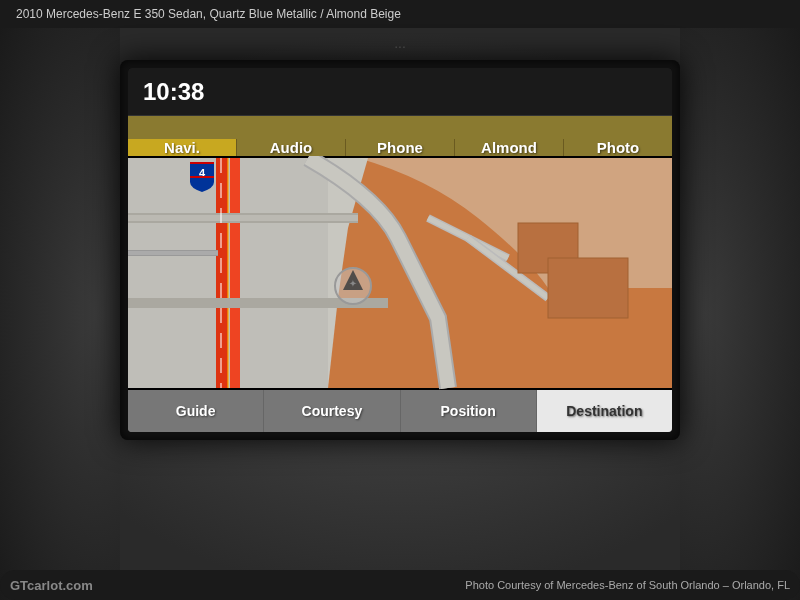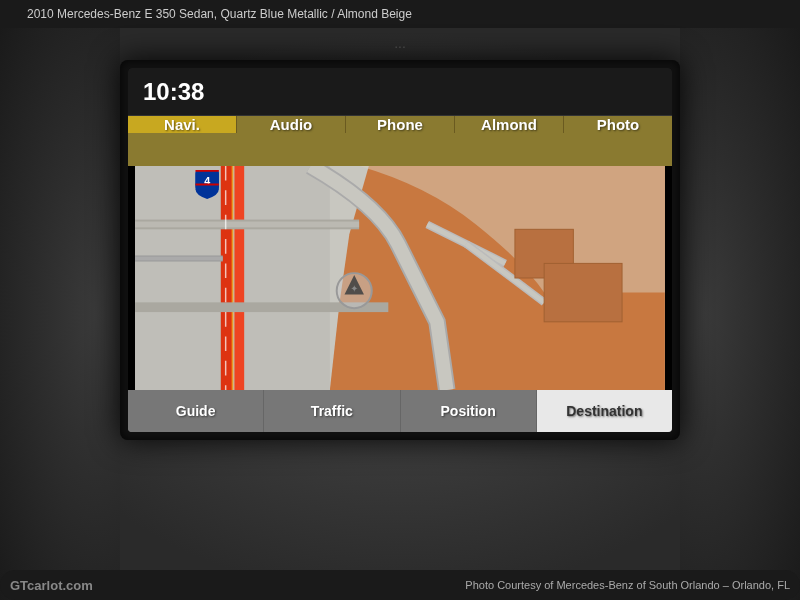--- a/index.html
+++ b/index.html
@@ -15,21 +15,21 @@
     
     .top-bar {
       position: absolute;
       top: 0;
       left: 0;
       width: 800px;
       height: 28px;
       background: #1a1a1a;
       display: flex;
       align-items: center;
-      padding: 0 27px;
+      padding: 0 16px;
     }
     .top-title {
       color: #ccc;
       font-size: 12px;
     }
 
     
     .dashboard {
       position: absolute;
       top: 28px;
@@ -74,24 +74,24 @@
     }
     .clock {
       color: #fff;
       font-size: 24px;
       font-weight: bold;
       font-family: Arial, sans-serif;
     }
 
     
     .nav-tabs {
-      height: 50px;
+      height: 40px;
       background: #8a7a30;
       display: flex;
-      align-items: flex-start;
+      align-items: flex-end;
     }
     .nav-tab {
       flex: 1;
       display: flex;
       align-items: center;
       justify-content: center;
       color: #fff;
       font-size: 15px;
       font-weight: bold;
       cursor: pointer;
@@ -292,21 +292,21 @@
         <rect x="390" y="65" width="60" height="50" fill="#b87040" stroke="#a06030" stroke-width="1"></rect>
         <rect x="420" y="100" width="80" height="60" fill="#b87040" stroke="#a06030" stroke-width="1"></rect>
       </svg>
     </div>
 
     <div class="bottom-buttons">
       <div class="bottom-btn">
         <span>Guide</span>
       </div>
       <div class="bottom-btn">
-        <span>Traffic</span>
+        <span>Courtesy</span>
       </div>
       <div class="bottom-btn">
         <span>Position</span>
       </div>
       <div class="bottom-btn active">
         <span>Destination</span>
       </div>
     </div>
 
   </div>

